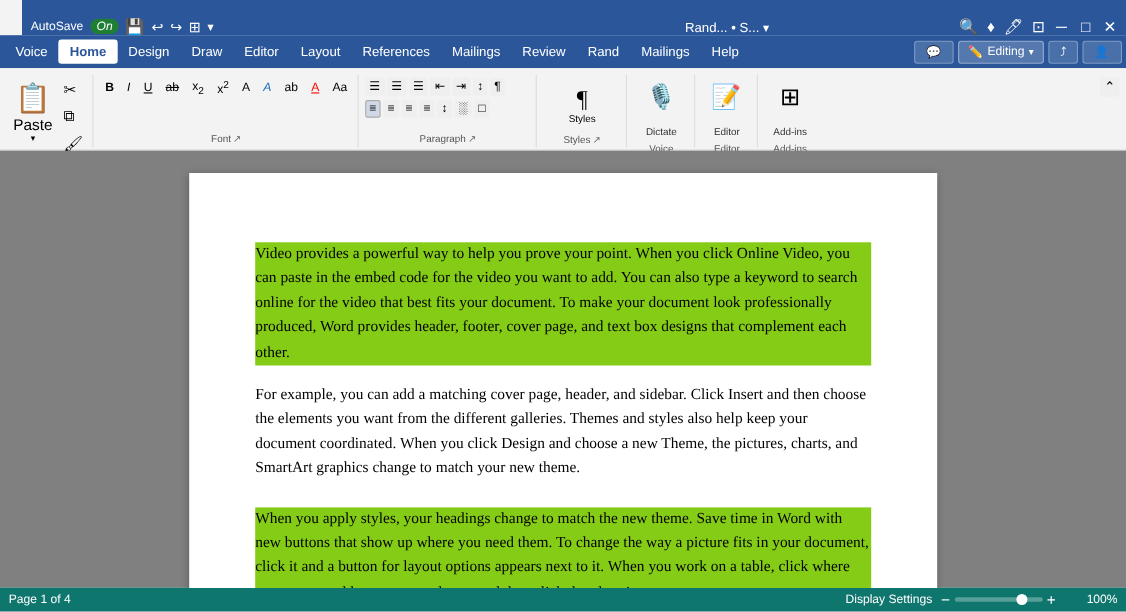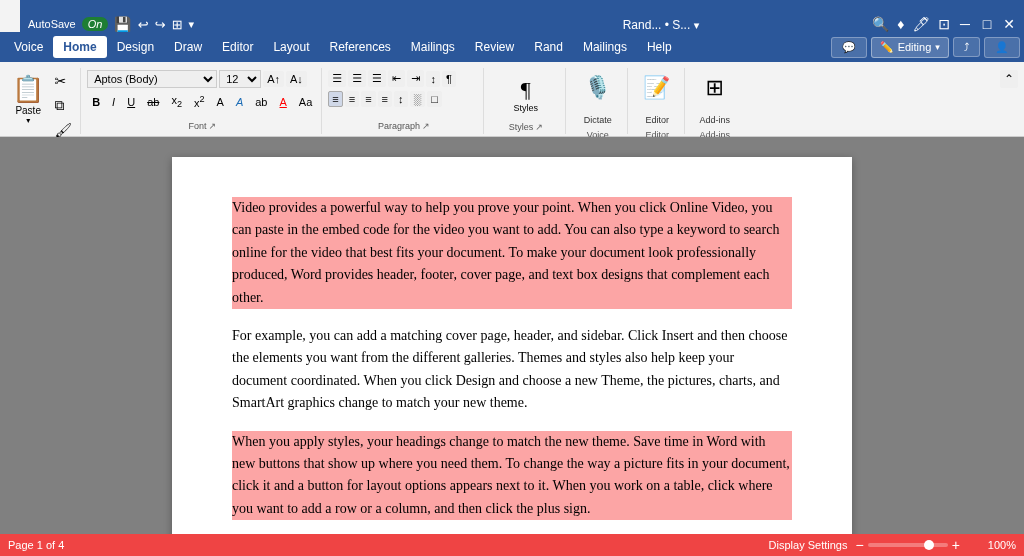--- a/index.html
+++ b/index.html
@@ -150,27 +150,28 @@
       box-shadow: 0 2px 8px rgba(0,0,0,0.3);
       font-family: 'Times New Roman', Times, serif;
       font-size: 14px;
       line-height: 1.6;
       color: #000;
     }
     .doc-paragraph {
       margin-bottom: 16px;
     }
     .highlighted {
-      background: #fca5a5;
+      background: #84cc16;
+      margin-top: 23px;
     }
 
     
     .status-bar {
       height: 22px;
-      background: #ef4444;
+      background: #0f766e;
       display: flex;
       align-items: center;
       padding: 0 8px;
       color: white;
       font-size: 11px;
     }
     .status-bar-right {
       margin-left: auto;
       display: flex;
       align-items: center;
@@ -362,47 +363,37 @@
   </div>
 </div>
 
 <div class="ribbon" style="height:75px;">
   <div class="ribbon-row" style="height:70px; padding:2px 0;">
 
     <div class="group-wrapper">
       <div class="group-top">
         <div class="paste-btn">
           <span class="paste-icon">📋</span>
-          <span style="font-size:10px;">Paste</span>
+          <span style="font-size:14px;">Paste</span>
           <span style="font-size:8px;">▾</span>
         </div>
         <div class="small-btns-col">
           <span class="small-icon-btn">✂</span>
           <span class="small-icon-btn">⧉</span>
           <span class="small-icon-btn">🖌</span>
         </div>
       </div>
       <div class="group-bottom">
         <span class="group-lbl">Clipboard</span>
         <span class="expand-btn">↗</span>
       </div>
     </div>
 
     <div class="group-wrapper" style="min-width:180px;">
       <div class="group-top" style="flex-direction:column; gap:2px;">
-        <div class="font-row">
-          <select class="font-select">
-            <option>Aptos (Body)</option>
-          </select>
-          <select class="font-size-select">
-            <option>12</option>
-          </select>
-          <button class="para-btn">A↑</button>
-          <button class="para-btn">A↓</button>
-        </div>
         <div class="font-row">
           <button class="format-btn bold">B</button>
           <button class="format-btn italic">I</button>
           <button class="format-btn underline">U</button>
           <button class="format-btn" style="text-decoration:line-through;">ab</button>
           <button class="format-btn">x<sub>2</sub></button>
           <button class="format-btn">x<sup>2</sup></button>
           <button class="format-btn">A</button>
           <button class="format-btn" style="font-style:italic; color:#1a6bb5;">A</button>
           <button class="format-btn">ab</button>

